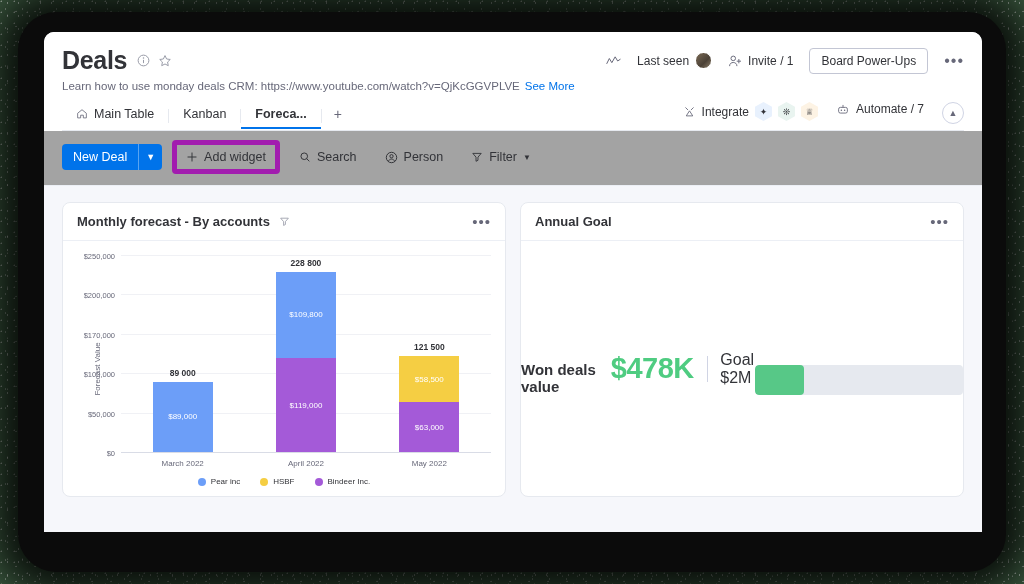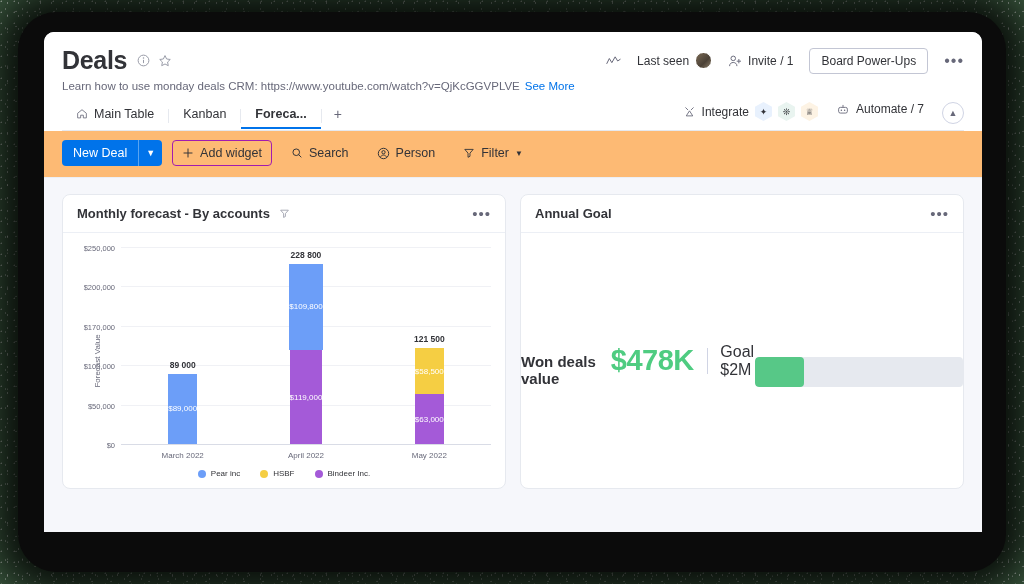--- a/index.html
+++ b/index.html
@@ -169,21 +169,21 @@
     border: 1px solid #d0d4e4;
     border-radius: 50%;
     display: flex; align-items: center; justify-content: center;
     color: #676879;
     cursor: pointer;
     font-size: 9px;
   }
 
   
   .action-bar {
-    background: #fdba74;
+    background: #a3a3a3;
     display: flex;
     align-items: center;
     gap: 10px;
     padding: 9px 18px 11px 18px;
     border-bottom: 1px solid #eceff5;
     flex: 0 0 auto;
   }
   .primary-btn {
     display: flex;
     align-items: stretch;
@@ -208,21 +208,21 @@
   .ghost-btn {
     display: flex;
     align-items: center;
     gap: 6px;
     font-size: 12.5px;
     color: #323338;
     padding: 5px 9px;
     border-radius: 4px;
     cursor: pointer;
   }
-  .ghost-btn.bordered { border: 1px solid #a21caf; }
+  .ghost-btn.bordered { border: 5px solid #a21caf; }
 
   
   .dashboard {
     flex: 1 1 auto;
     padding: 16px 18px;
     display: flex;
     gap: 14px;
     align-items: flex-start;
     background: #f6f7fb;
   }
@@ -286,21 +286,20 @@
     justify-content: space-around;
     align-items: flex-end;
   }
   .bar-col {
     width: 60px;
     display: flex;
     flex-direction: column;
     justify-content: flex-end;
     position: relative;
     height: 100%;
-    align-items: center;
   }
   .bar-total {
     position: absolute;
     left: 0; right: 0;
     text-align: center;
     font-size: 8.5px;
     font-weight: 700;
     color: #323338;
   }
   .seg {

